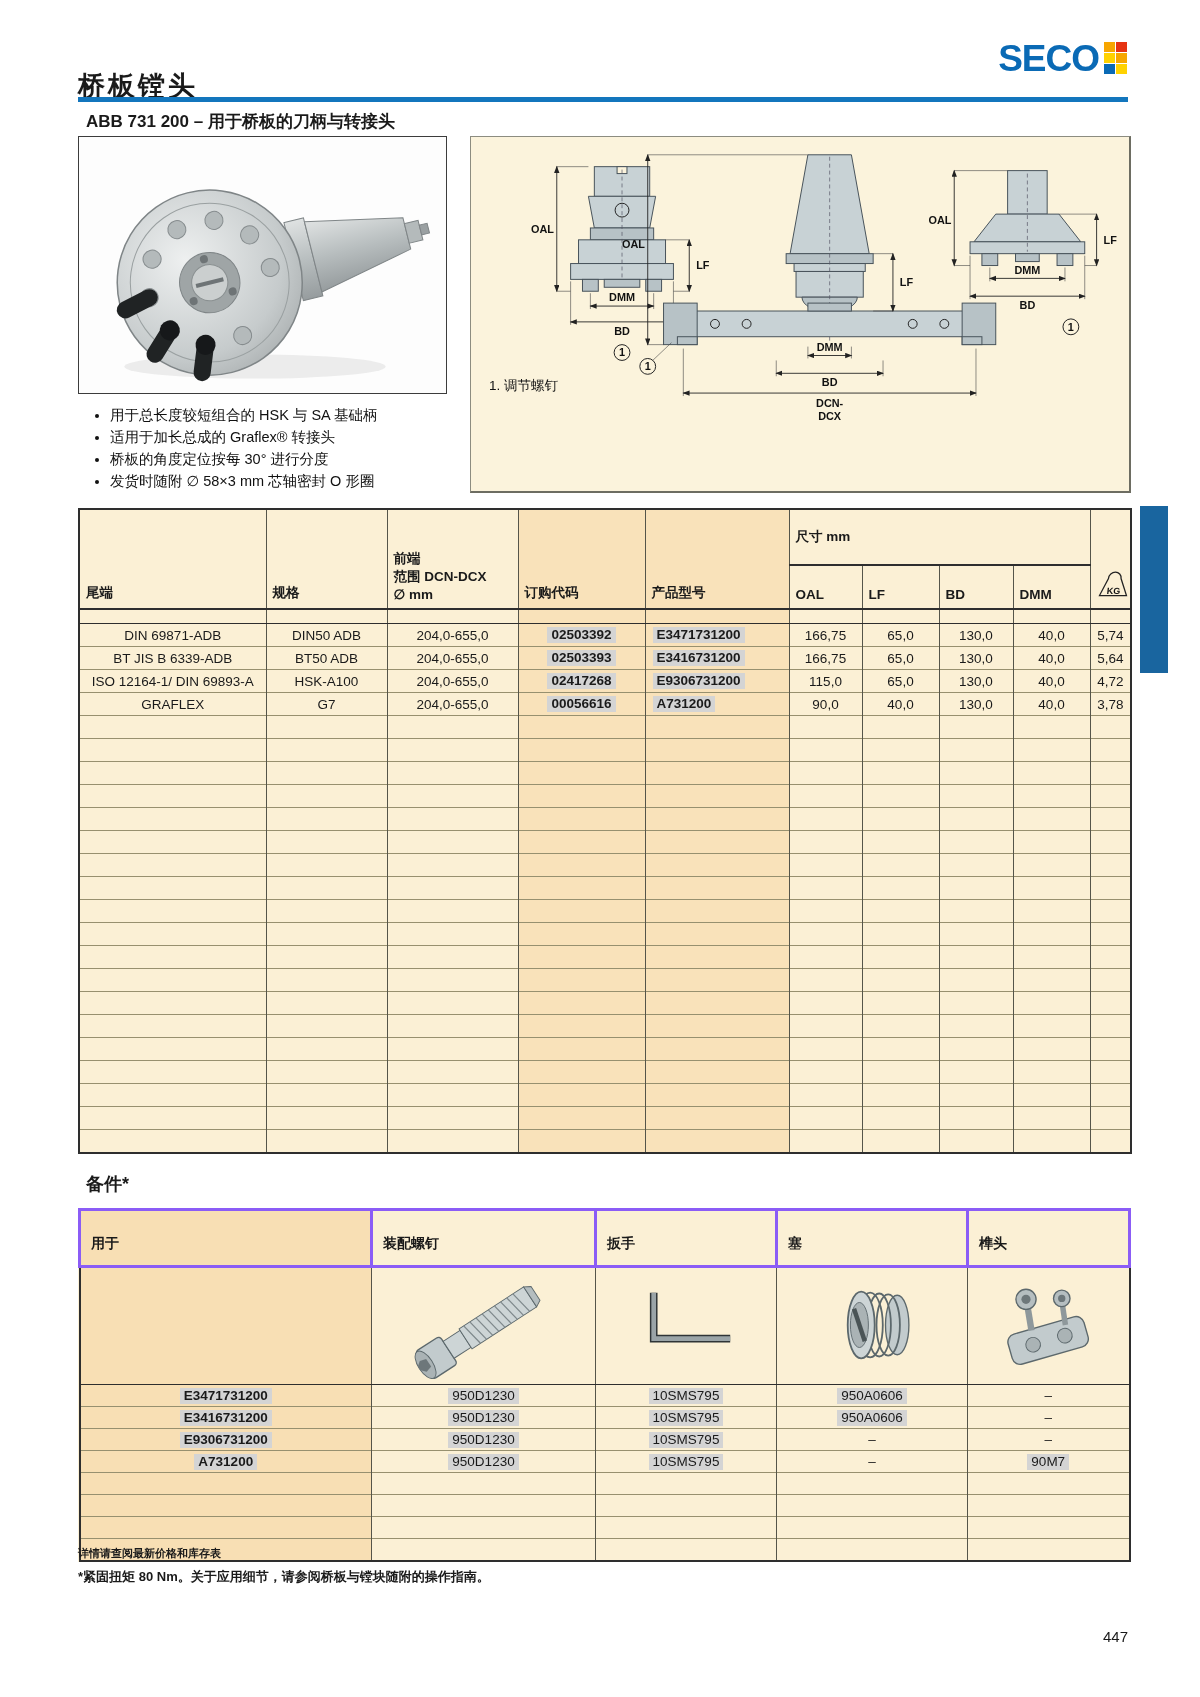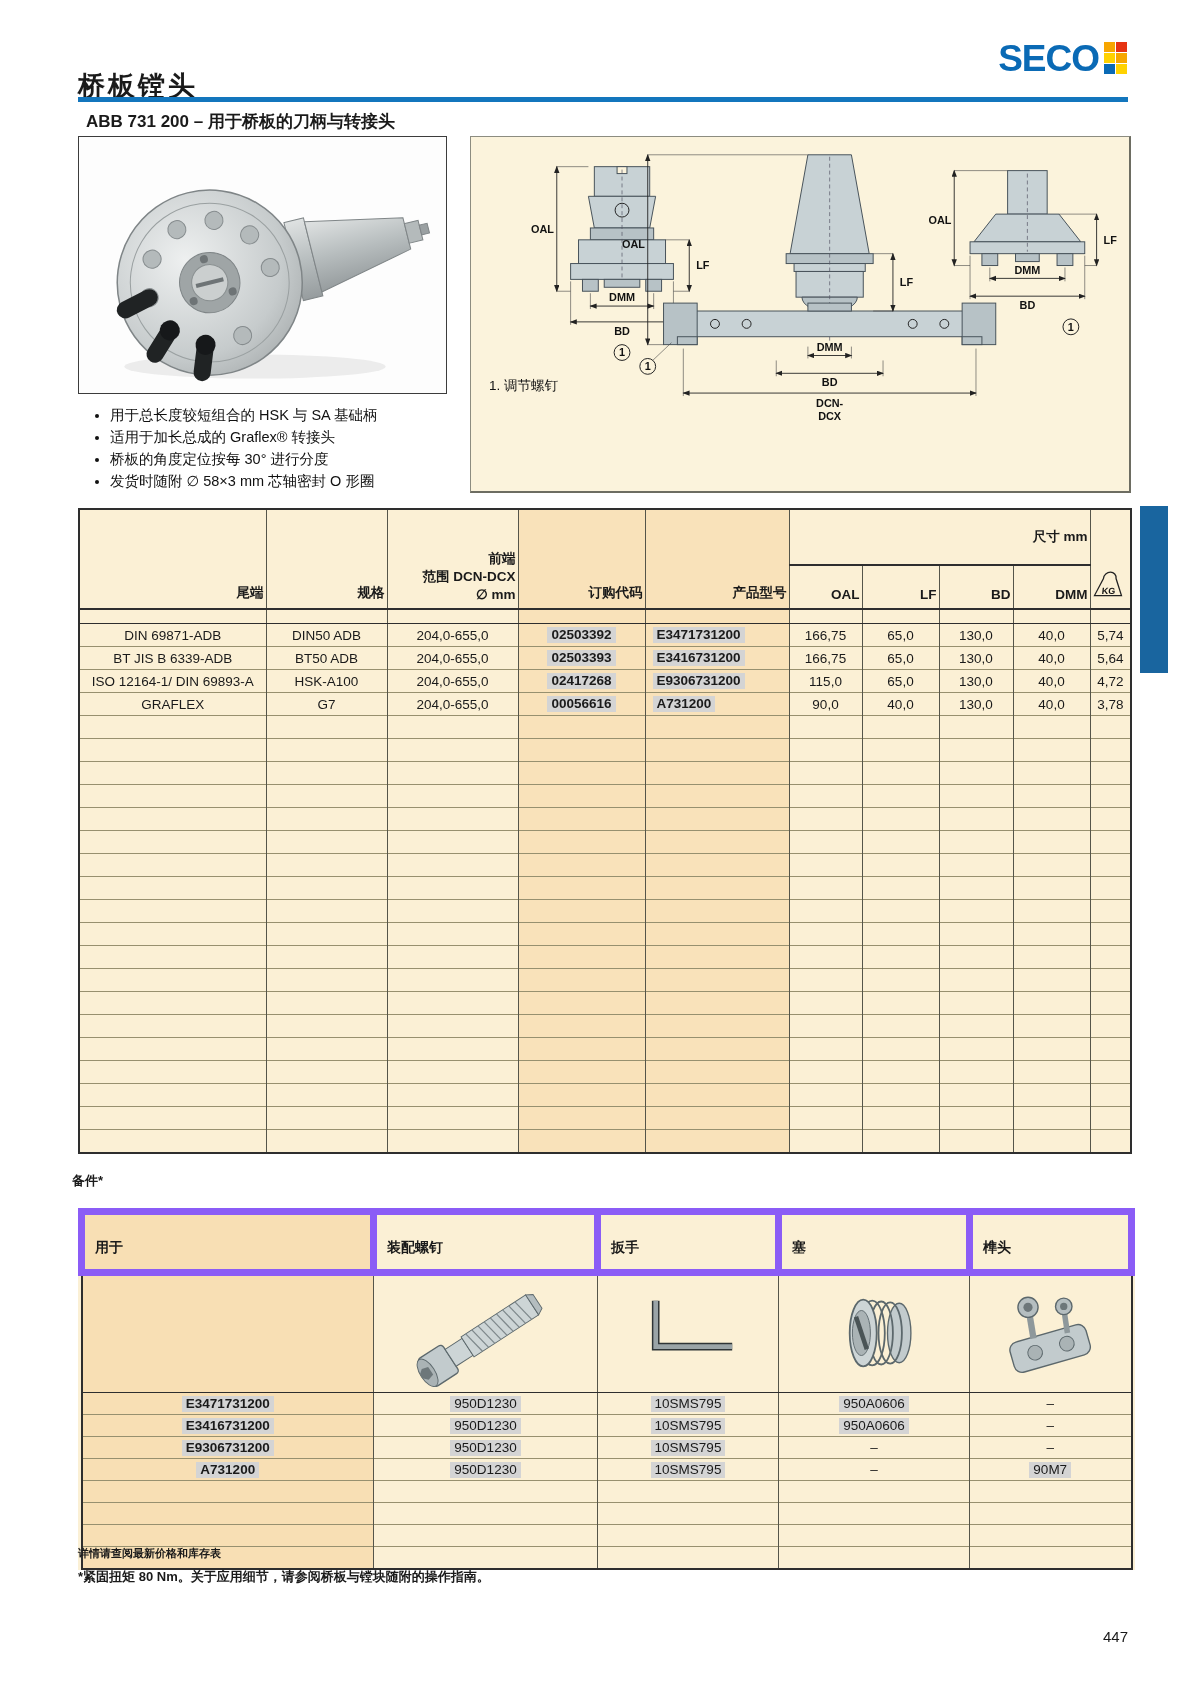--- a/index.html
+++ b/index.html
@@ -33,35 +33,35 @@
   .part2 { fill:#b7c2c6; stroke:#47525a; stroke-width:1; }
   .dim { stroke:#222; stroke-width:0.9; fill:none; }
   .ext { stroke:#444; stroke-width:0.6; }
   .dash { stroke:#556; stroke-width:0.7; stroke-dasharray:4,3; fill:none; }
   .dlabel { font-size:11px; font-weight:bold; fill:#111; }
   .co { fill:none; stroke:#222; stroke-width:1; }
 
   
   table { border-collapse:collapse; table-layout:fixed; background:#fbf0d5; }
   .main-table { left:78px; top:508px; width:1052px; border:2px solid #2e2e2e; }
-  .main-table th { font-size:13.5px; font-weight:bold; text-align:right; vertical-align:bottom;
-                   padding:0 2px 6px 0; border:1px solid #55554a; border-bottom:2px solid #2e2e2e;margin-left:20px; }
+  .main-table th { font-size:13.5px; font-weight:bold; text-align:left; vertical-align:bottom;
+                   padding:0 2px 6px 6px; border:1px solid #55554a; border-bottom:2px solid #2e2e2e;margin-left:20px; }
   .main-table th.group-dim { vertical-align:middle; padding-bottom:0; }
   .main-table td { font-size:13.5px; text-align:center; height:22px; padding:0 3px; white-space:nowrap; overflow:hidden;
                    border-left:1px solid #55554a; border-right:1px solid #55554a; border-top:1px solid #97906f; }
   .main-table tr.spacer td { height:13px; border-top:none; border-bottom:1.5px solid #2e2e2e; }
   .peach { background:#f9e2ba; }
   td.left, th.left { text-align:left; padding-left:7px; }
   .chip { background:#d4d4d4; display:inline-block; padding:0 4px; line-height:16px; }
   .chip.b { font-weight:bold; }
 
-  .spares-title { left:72px; top:1172px; font-size:13px; font-weight:bold; }
+  .spares-title { left:86px; top:1172px; font-size:18px; font-weight:bold; }
   .spares-table { left:78px; top:1208px; width:1050px; border:2px solid #2e2e2e; }
   .spares-table th { font-size:14px; font-weight:bold; text-align:left; vertical-align:top;
-                     padding:24px 0 0 10px; height:30px; border:7px solid #8b5cf6; }
+                     padding:24px 0 0 10px; height:30px; border:3px solid #8b5cf6; }
   .spares-table td { font-size:13.5px; text-align:center; height:21px; padding:0 3px;
                      border-left:1px solid #55554a; border-right:1px solid #55554a; border-top:1px solid #97906f; }
   .spares-table td.img-cell { height:116px; border-top:1px solid #55554a; border-bottom:1.5px solid #2e2e2e; }
   .col-for { background:#f8dfb4; }
 
   .blue-tab { left:1140px; top:506px; width:28px; height:167px; background:#19659f; }
 
   .footer-1 { left:78px; top:1546px; font-size:11px; font-weight:bold; }
   .footer-2 { left:78px; top:1568px; font-size:13px; font-weight:bold; }
   .page-num { top:1628px; left:912px; width:216px; text-align:right; font-size:15px; }

